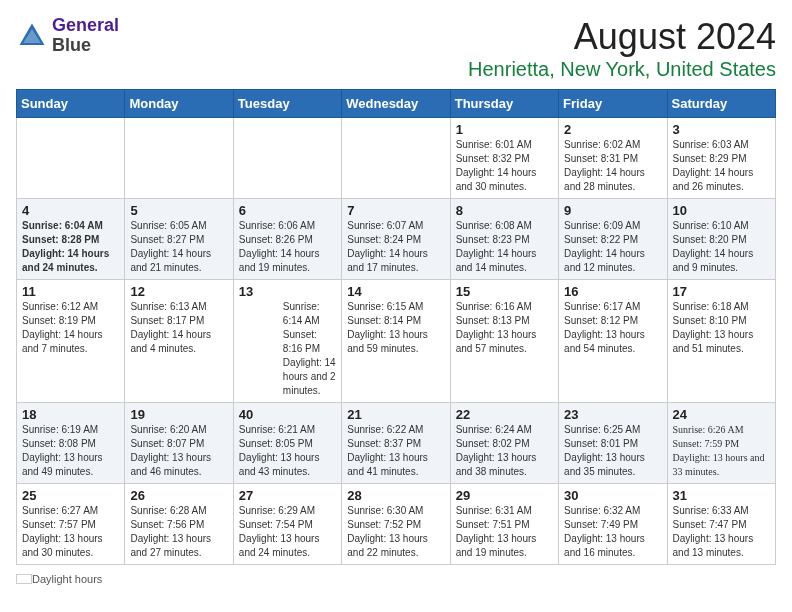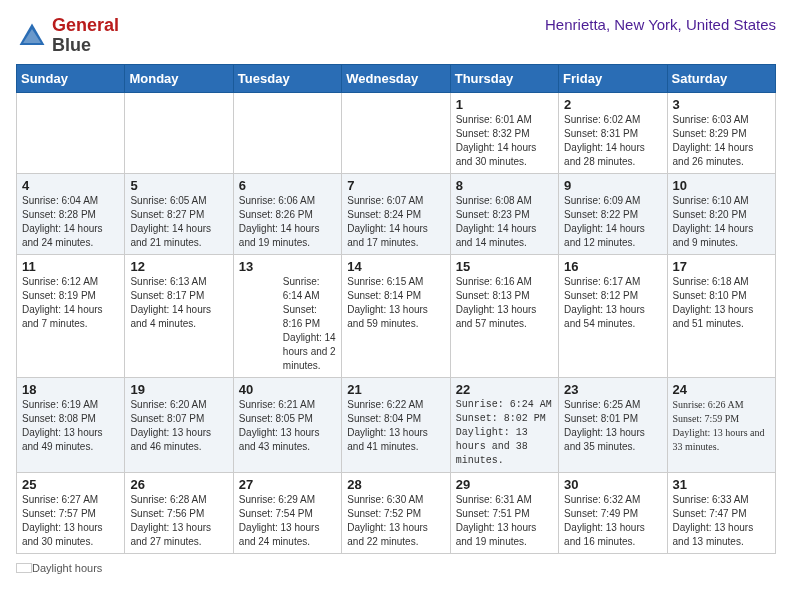--- a/index.html
+++ b/index.html
@@ -25,42 +25,42 @@
       gap: 4px;
     }
     .logo-text {
       display: flex;
       flex-direction: column;
       line-height: 1.1;
     }
     .logo-general {
       font-size: 18px;
       font-weight: bold;
-      color: #b91c1c;
+      color: #4c1d95;
     }
     .logo-blue {
       font-size: 18px;
       font-weight: bold;
       color: #404040;
     }
     .logo-icon {
       width: 32px;
       height: 32px;
     }
     .title-area {
       text-align: right;
     }
     .main-title {
       font-size: 36px;
       font-weight: normal;
       color: #222;
     }
     .subtitle {
-      font-size: 15px;
-      color: #4c1d95;
+      font-size: 20px;
+      color: #15803d;
     }
     .calendar {
       width: 100%;
       border-collapse: collapse;
       table-layout: fixed;
     }
     .calendar thead th {
       background: #2a6db5;
       color: #fff;
       font-size: 13px;
@@ -121,20 +121,21 @@
       <svg class="logo-icon" viewBox="0 0 36 36">
         <polygon points="18,4 32,28 4,28" fill="#2a6db5"></polygon>
         <polygon points="18,10 28,26 8,26" fill="#fff" opacity="0.3"></polygon>
       </svg>
       <div class="logo-text">
         <span class="logo-general">General</span>
         <span class="logo-blue">Blue</span>
       </div>
     </div>
     <div class="title-area">
+      <div class="main-title">August 2024</div>
       <div class="subtitle">Henrietta, New York, United States</div>
     </div>
   </div>
 
   <table class="calendar">
     <thead>
       <tr>
       <th>Sunday</th>
           <th>Monday</th>
           <th>Tuesday</th>
@@ -165,21 +166,21 @@
           <td>
             <span class="day-num">3</span>
             <div class="day-info" style="white-space: pre-line;">Sunrise: 6:03 AM
 Sunset: 8:29 PM
 Daylight: 14 hours and 26 minutes.</div>
           </td>
         </tr>
         <tr>
           <td>
             <span class="day-num">4</span>
-            <div class="day-info" style="white-space: pre-line;">Sunrise: 6:04 AM
+            <div class="day-info" style="white-space: pre-line; font-weight: bold;">Sunrise: 6:04 AM
 Sunset: 8:28 PM
 Daylight: 14 hours and 24 minutes.</div>
           </td>
           <td>
             <span class="day-num">5</span>
             <div class="day-info" style="white-space: pre-line;">Sunrise: 6:05 AM
 Sunset: 8:27 PM
 Daylight: 14 hours and 21 minutes.</div>
           </td>
           <td>
@@ -272,26 +273,26 @@
           </td>
           <td>
             <span class="day-num">40</span>
             <div class="day-info" style="white-space: pre-line;">Sunrise: 6:21 AM
 Sunset: 8:05 PM
 Daylight: 13 hours and 43 minutes.</div>
           </td>
           <td>
             <span class="day-num">21</span>
             <div class="day-info" style="white-space: pre-line;">Sunrise: 6:22 AM
-Sunset: 8:04 PM
+Sunset: 8:37 PM
 Daylight: 13 hours and 41 minutes.</div>
           </td>
           <td>
             <span class="day-num">22</span>
-            <div class="day-info" style="white-space: pre-line; font-family: Liberation Mono, monospace;">Sunrise: 6:24 AM
+            <div class="day-info" style="white-space: pre-line;">Sunrise: 6:24 AM
 Sunset: 8:02 PM
 Daylight: 13 hours and 38 minutes.</div>
           </td>
           <td>
             <span class="day-num">23</span>
             <div class="day-info" style="white-space: pre-line;">Sunrise: 6:25 AM
 Sunset: 8:01 PM
 Daylight: 13 hours and 35 minutes.</div>
           </td>
           <td>

